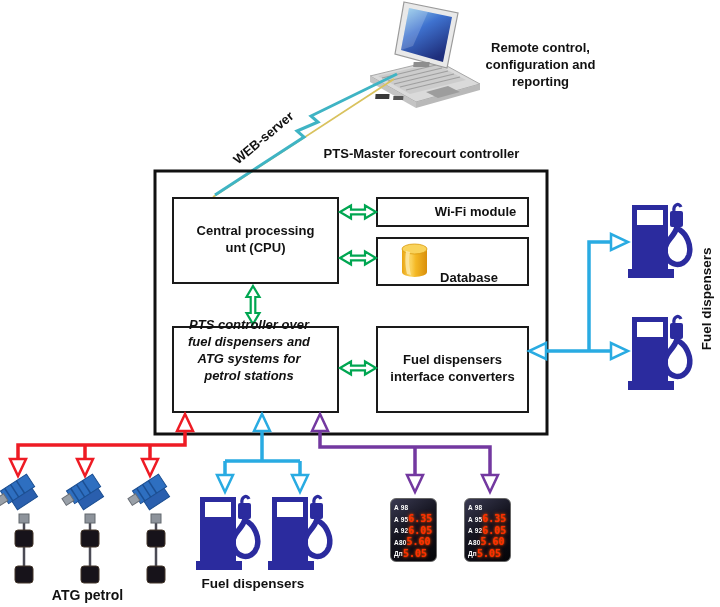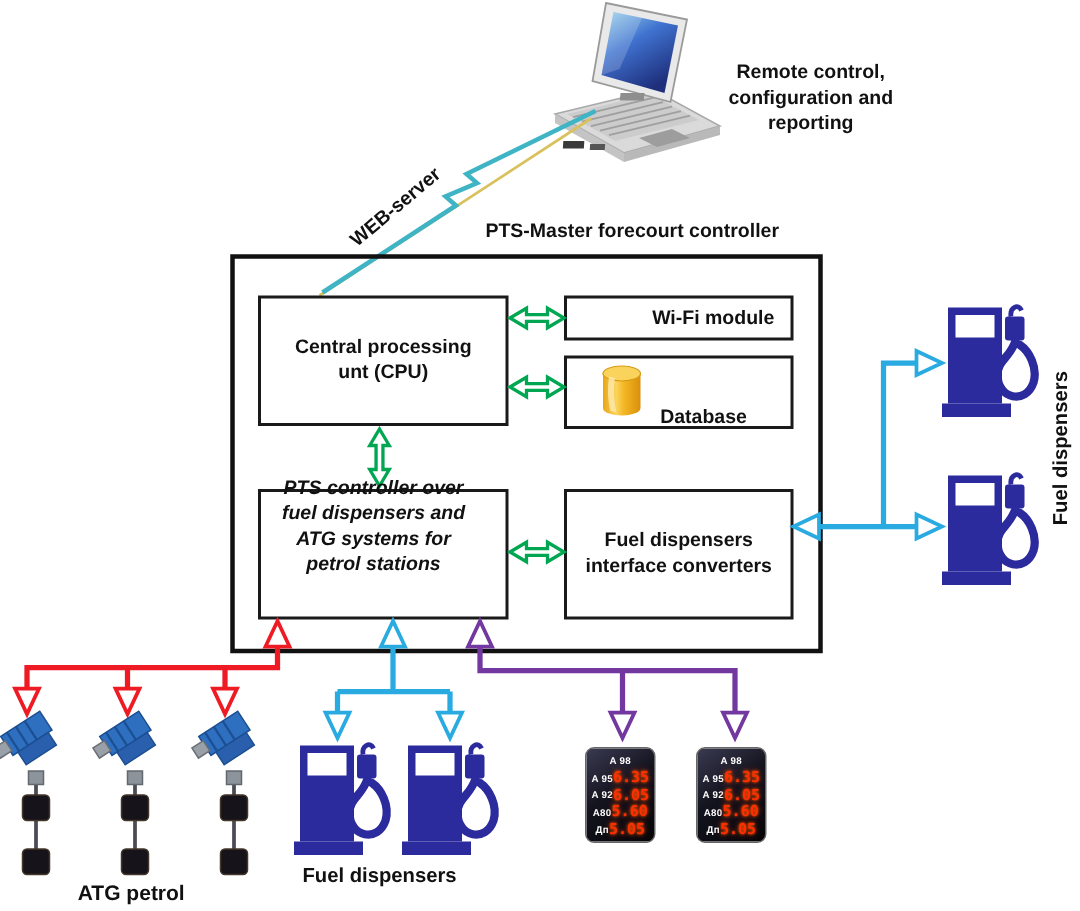--- a/index.html
+++ b/index.html
@@ -11,21 +11,21 @@
   .title{font-size:13px;}
   .boxlbl{font-size:13px;}
   .grouplbl{font-size:13.5px;}
   .rot40{transform:rotate(-40deg);}
   .rot90{transform:rotate(-90deg);transform-origin:center center;}
   
   .board{position:absolute;z-index:3;width:47px;height:64px;border-radius:6px;
          background:linear-gradient(145deg,#3a3a52 0%,#14141f 45%,#050508 100%);
          border:1px solid #666;box-sizing:border-box;padding:3px 3px 2px 3px;
          display:flex;flex-direction:column;justify-content:space-between;}
-  .prow{display:flex;justify-content:center;align-items:center;height:11px;}
+  .prow{display:flex;justify-content:flex-start;align-items:center;height:11px;}
   .grade{color:#fff;font-size:6.5px;font-weight:bold;letter-spacing:0.2px;}
   .price{color:#ff2e00;font-size:10px;font-weight:bold;
          font-family:"DejaVu Sans Mono",monospace;line-height:1;
          text-shadow:0 0 2px #ff5a00,0 0 4px #c33000;}
 </style>
 </head>
 <body>
 
 <div id="stage">
 

